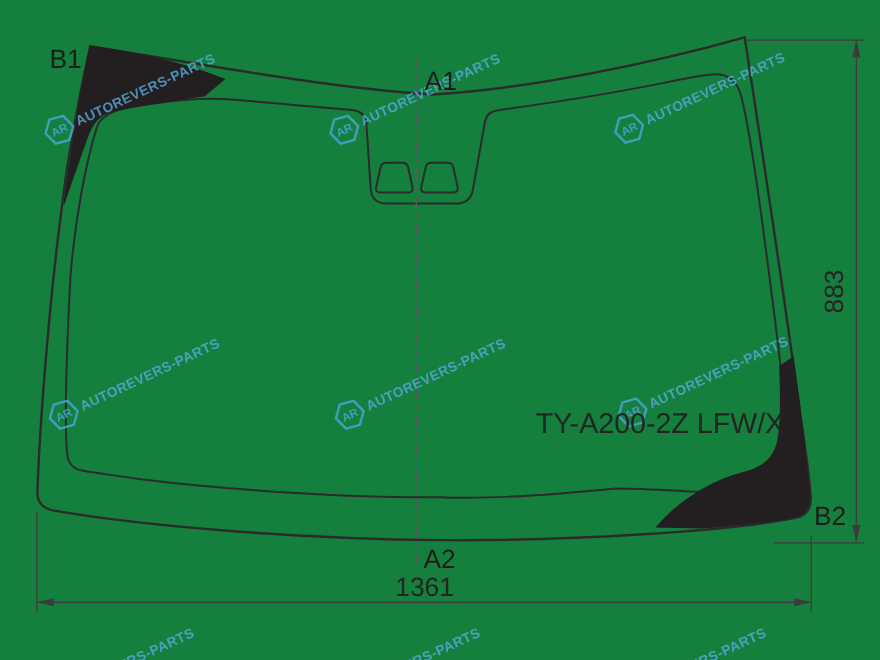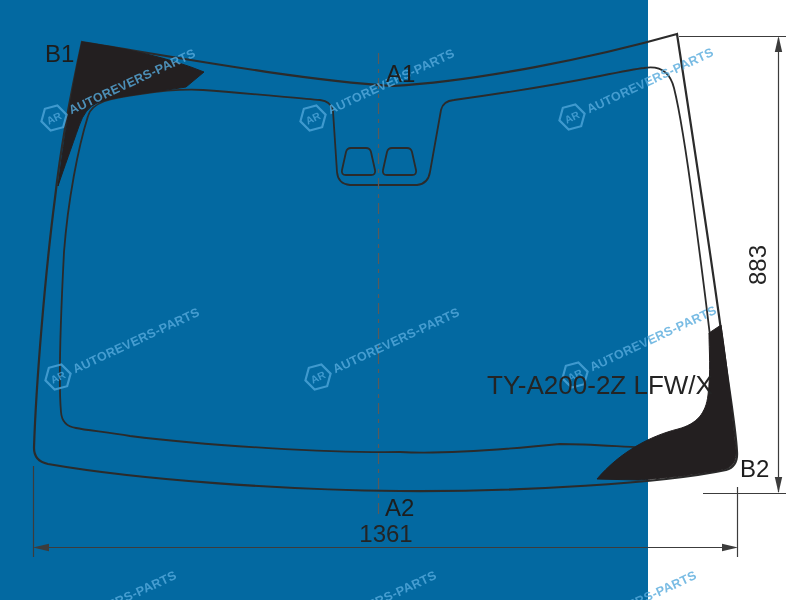--- a/index.html
+++ b/index.html
@@ -6,23 +6,23 @@
     margin: 0;
     padding: 0;
     background: #ffffff;
     width: 800px;
     height: 600px;
     overflow: hidden;
     font-family: "Liberation Sans", sans-serif;
   }
   .stage {
     position: relative;
-    width: 648px;
+    width: 800px;
     height: 600px;
-    background: #0369a1;
+    background: #15803d;
   }
   svg { display: block; }
   text {
     font-family: "Liberation Sans", sans-serif;
     fill: #1d1d1d;
   }
   .label-txt   { font-size: 24px; }
   .part-txt    { font-size: 26px; fill: #242424; }
   .dim-txt     { font-size: 24px; fill: #242424; }
   .wm-brand    { font-size: 12.5px; font-weight: 700; letter-spacing: 0.4px; fill: #57abdd; }

